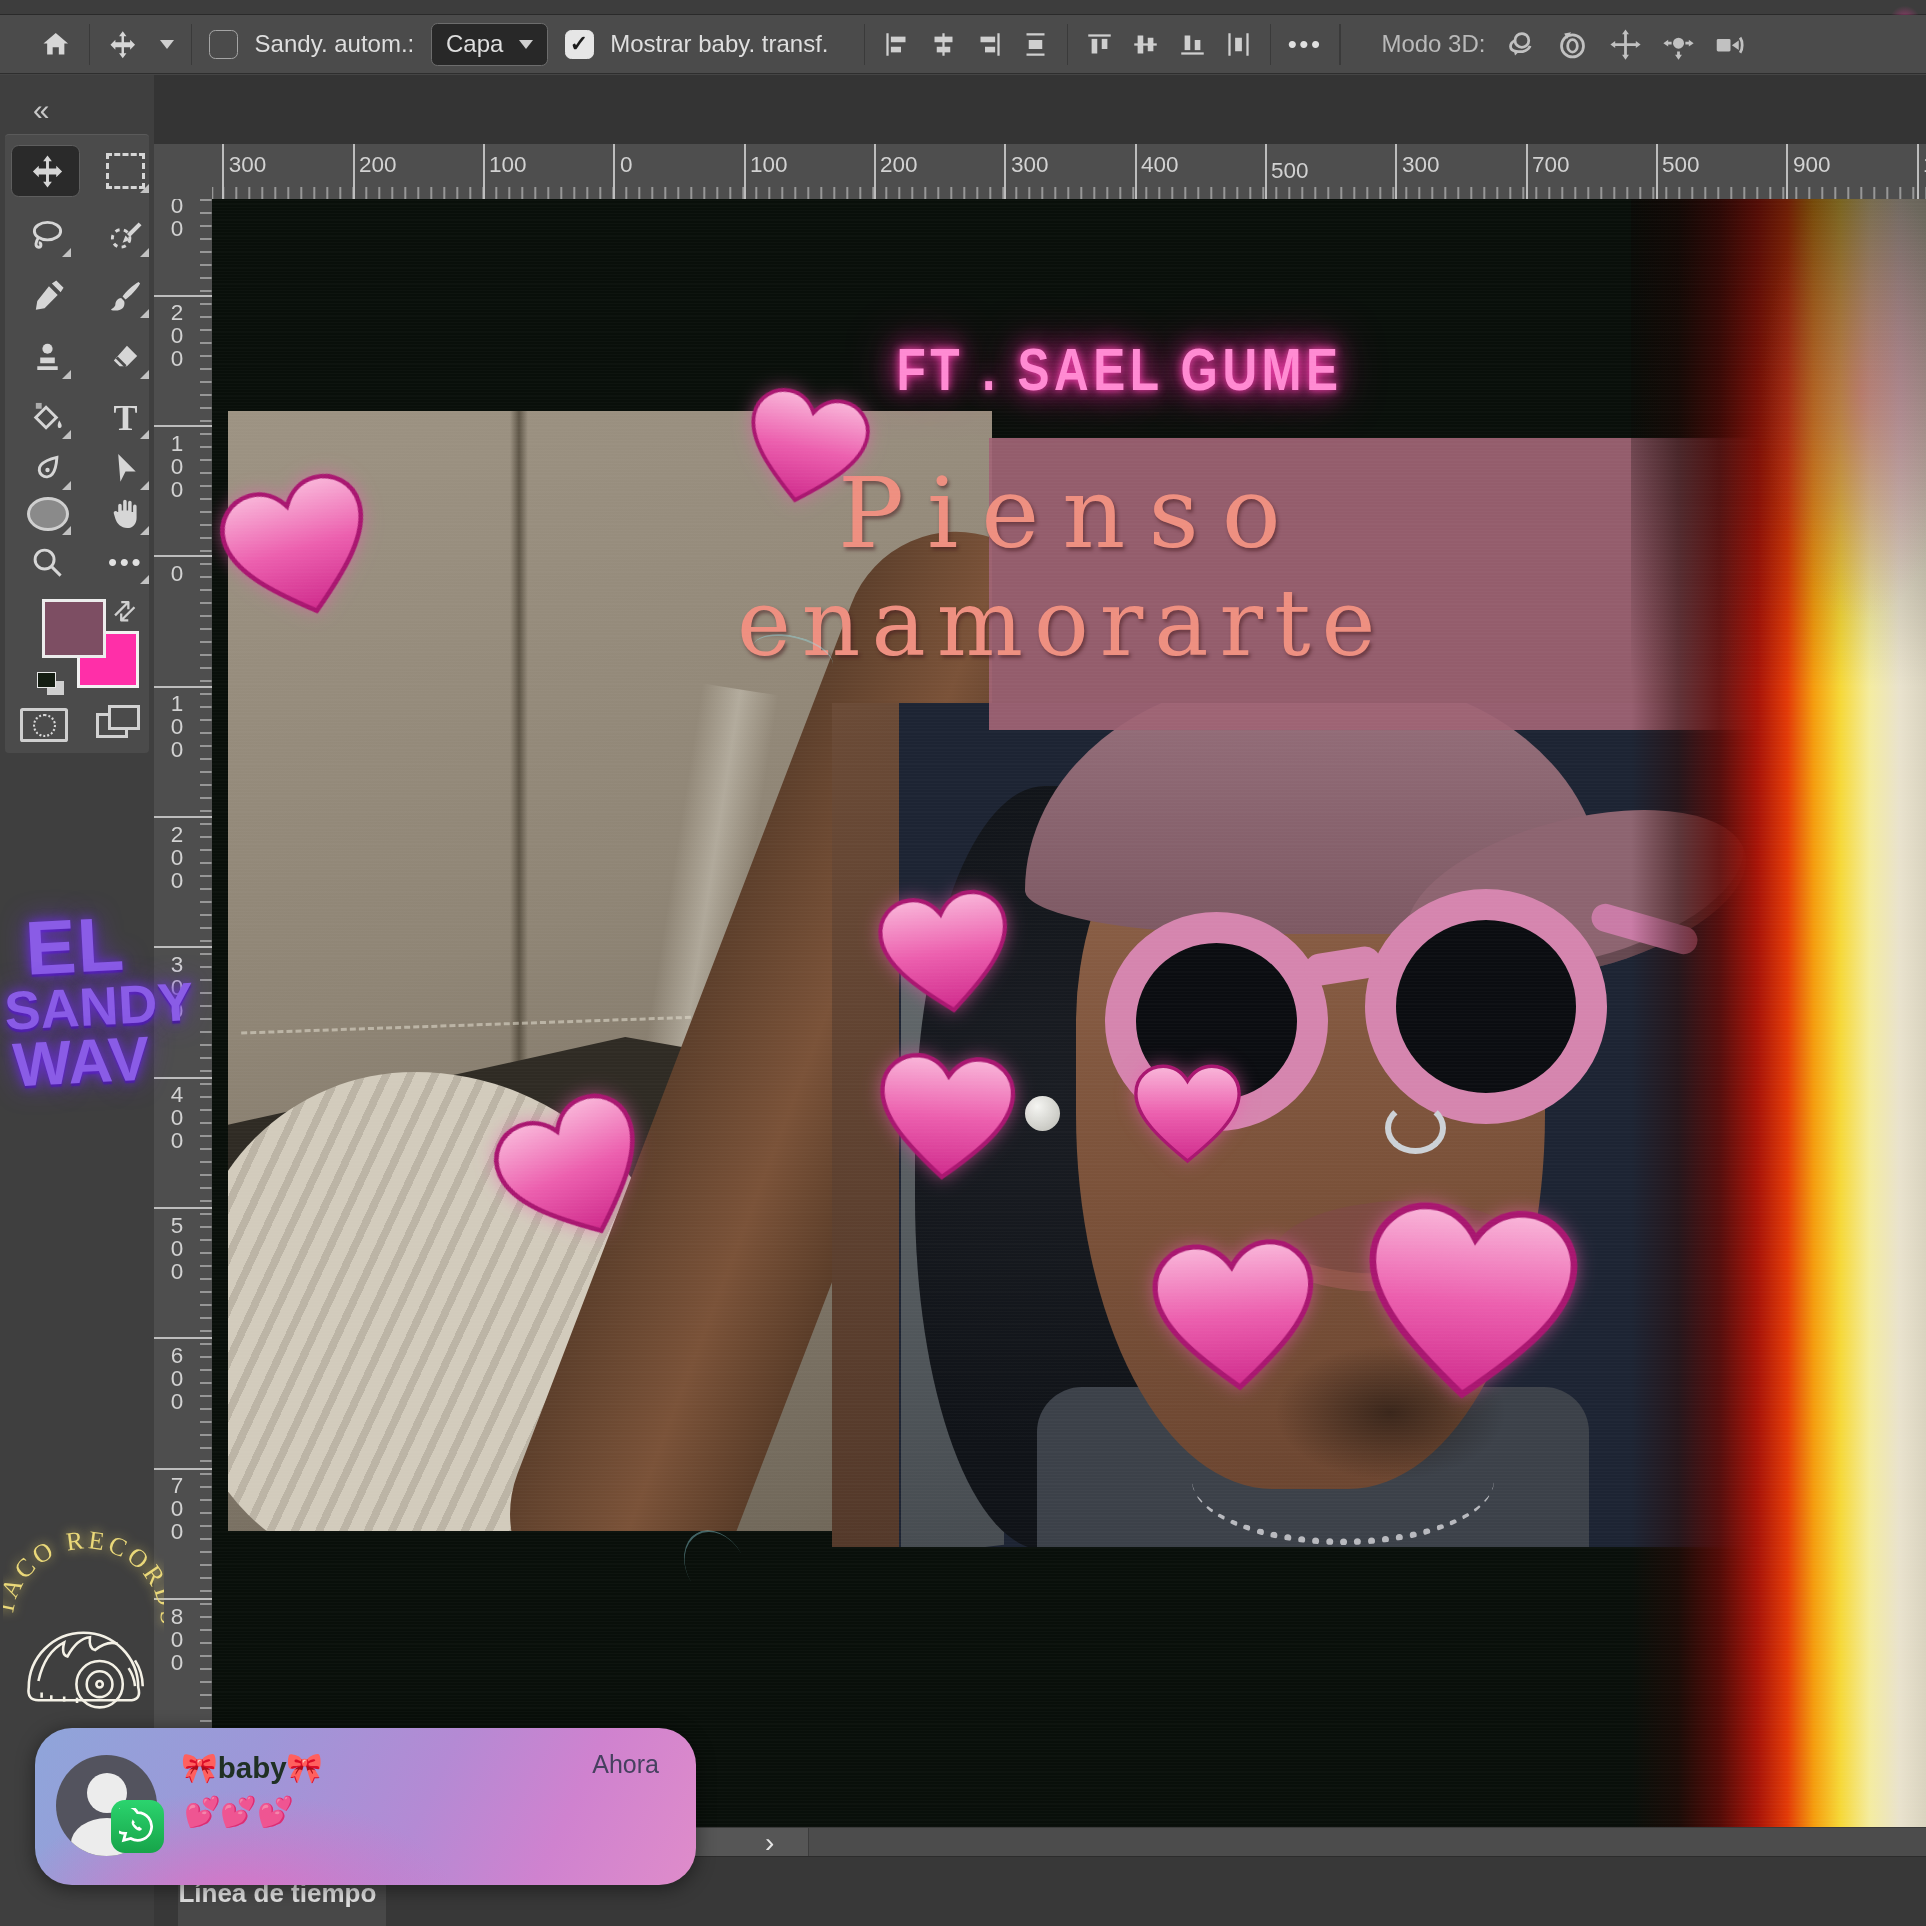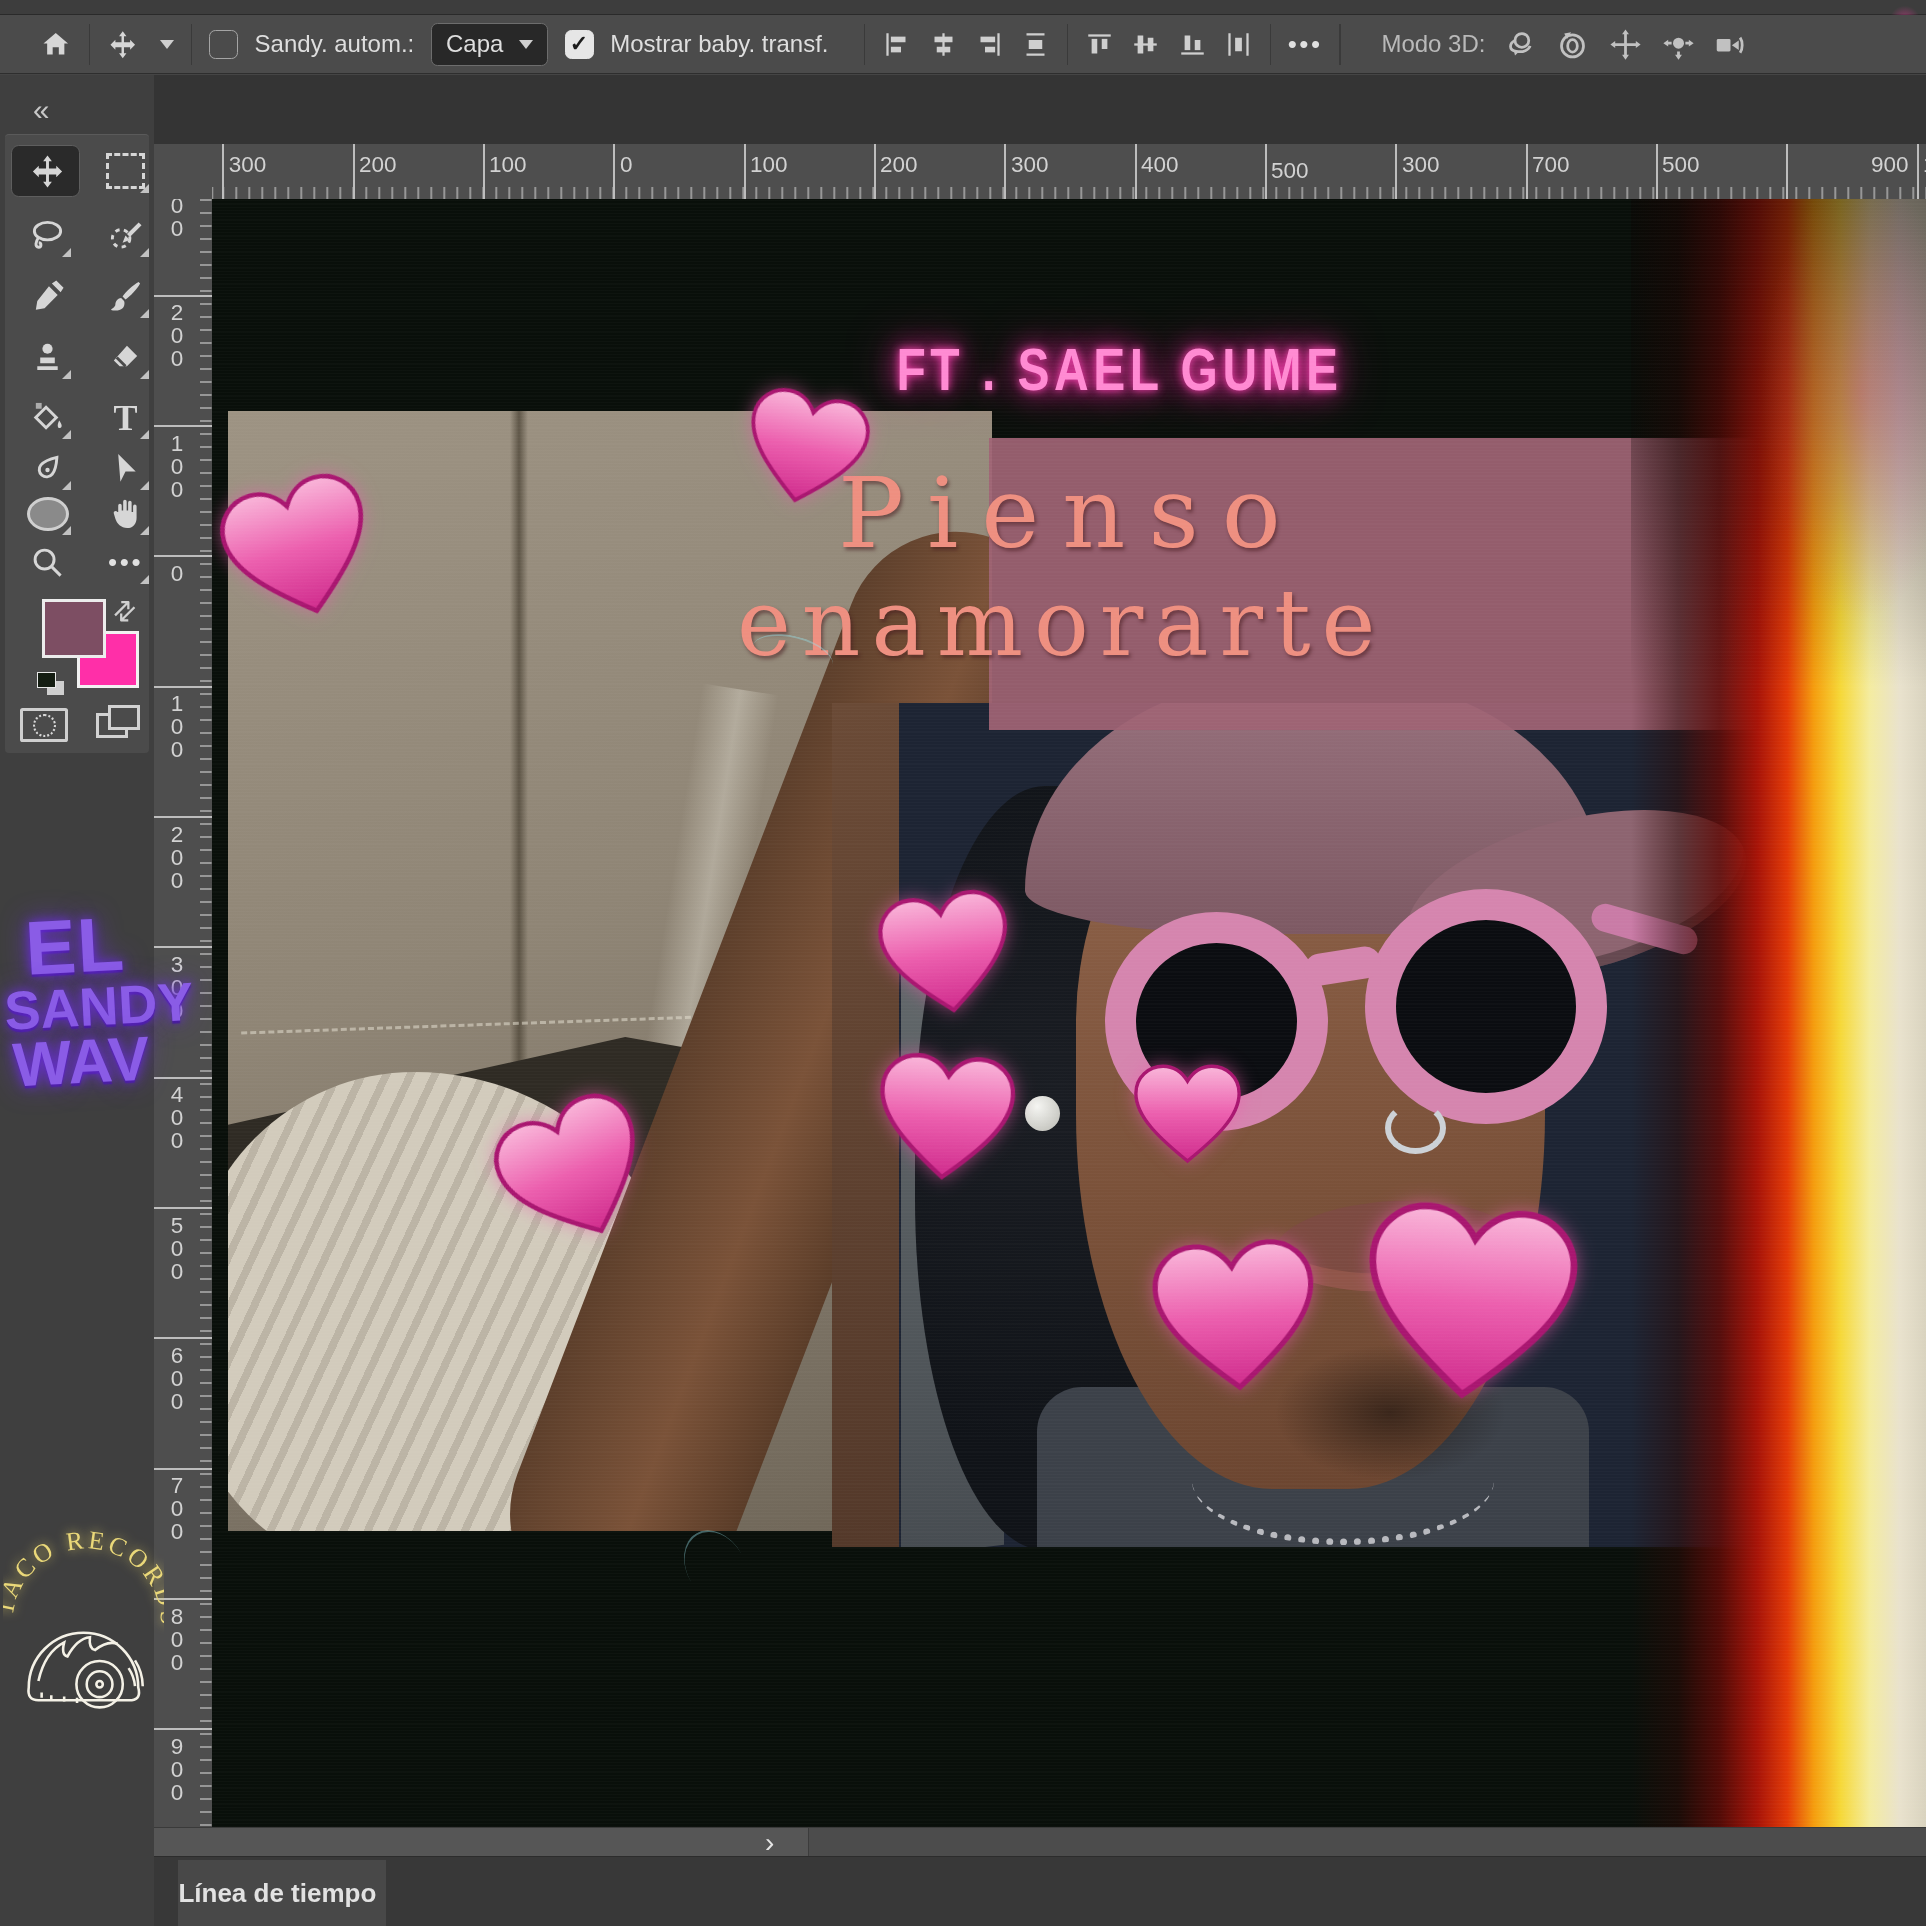--- a/index.html
+++ b/index.html
@@ -499,21 +499,21 @@
       <div class="rlabel" style="left: 929px; top: 7.7px;">400</div>
       <div class="tick" style="left: 1053px;"></div>
       <div class="rlabel" style="left: 1059px; top: 14px;">500</div>
       <div class="tick" style="left: 1183px;"></div>
       <div class="rlabel" style="left: 1190px; top: 7.7px;">300</div>
       <div class="tick" style="left: 1314px;"></div>
       <div class="rlabel" style="left: 1320px; top: 7.7px;">700</div>
       <div class="tick" style="left: 1444px;"></div>
       <div class="rlabel" style="left: 1450px; top: 7.7px;">500</div>
       <div class="tick" style="left: 1574px;"></div>
-      <div class="rlabel" style="left: 1659px; top: 7.7px;">900</div>
+      <div class="rlabel" style="left: 1581px; top: 7.7px;">900</div>
       <div class="tick" style="left: 1705px;"></div>
       <div class="rlabel" style="left: 1711px; top: 7.7px;">1000</div>
     </div>
   <div id="vruler" class="abs ruler v">
       <div class="minor"></div>
       <div class="rlabel" style="top: -27px;">3
 0
 0</div>
       <div class="tick" style="top: 96px;"></div>
       <div class="rlabel" style="top: 103px;">2
@@ -634,15 +634,30 @@
     <div class="seg2"></div>
     <div class="chev abs">›</div>
   </div>
 
   <div id="timeline" class="abs">
     <div id="timeline-tab">
       <span>Línea de tiempo</span>
     </div>
   </div>
 
+  <div id="notif" class="abs">
+    <div class="avatar">
+        <div class="head"></div>
+        <div class="body"></div>
+      </div>
+    <div class="badge">
+      <svg viewBox="0 0 32 32">
+          <path d="M16 4a12 12 0 1 0-10.4 18L4 28l6.2-1.6A12 12 0 1 0 16 4z" fill="none" stroke="#fff" stroke-width="2.4"></path>
+      <path d="M11.5 11c-.8.8-1 3 1.5 5.8s5 3.3 5.8 2.5l1.2-1.2-2.6-2-1.2.8-3.3-3.3.8-1.2-2-2.6z" fill="#fff"></path>
+        </svg>
+    </div>
+    <div class="title">🎀baby🎀</div>
+    <div class="msg">💕💕💕</div>
+    <div class="time">Ahora</div>
+  </div>
 
 </div>
 
 
 </body></html>

